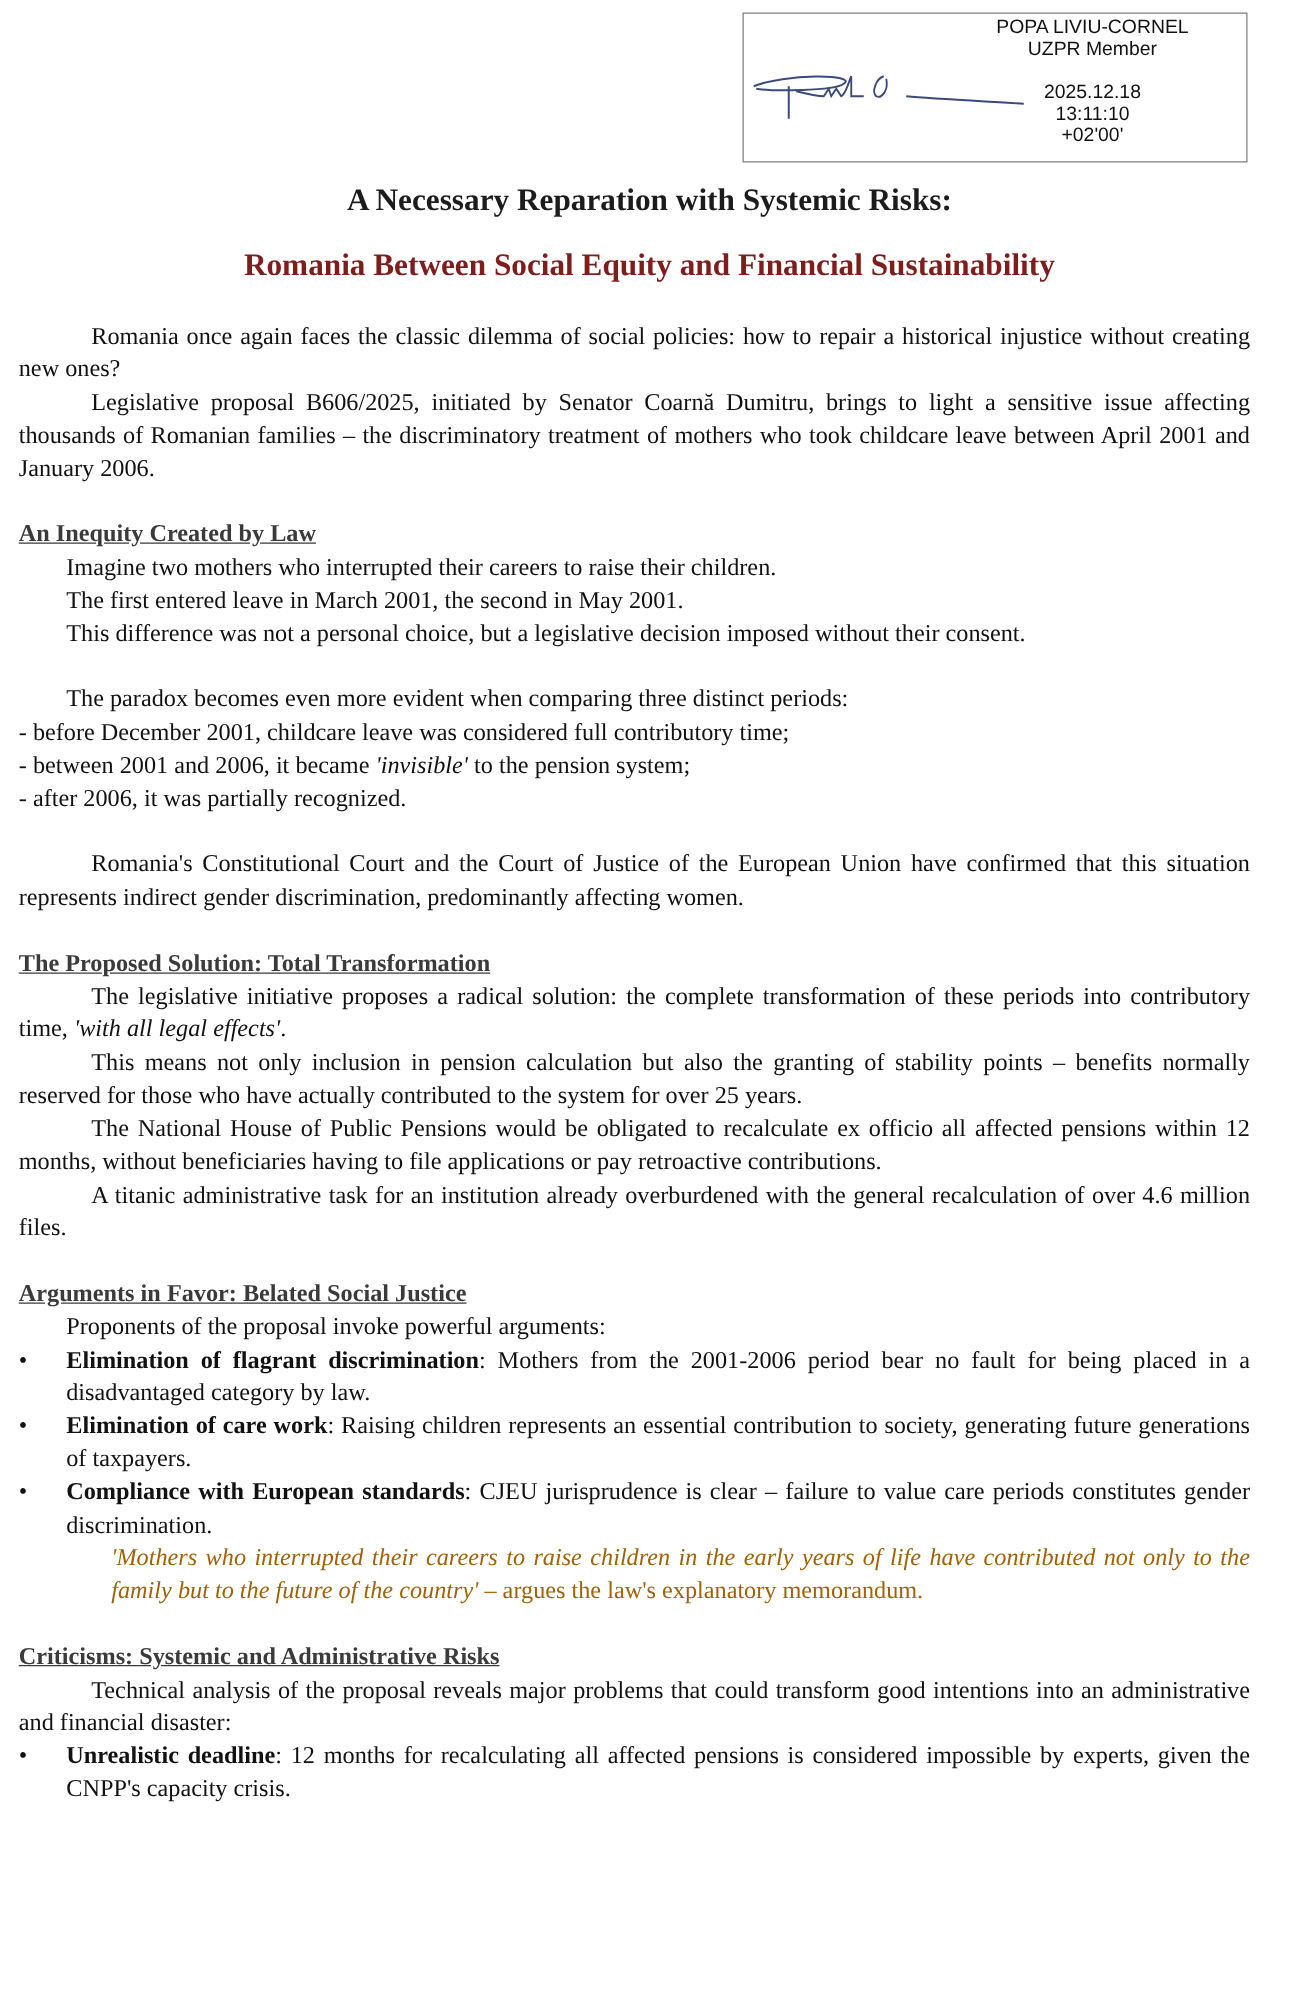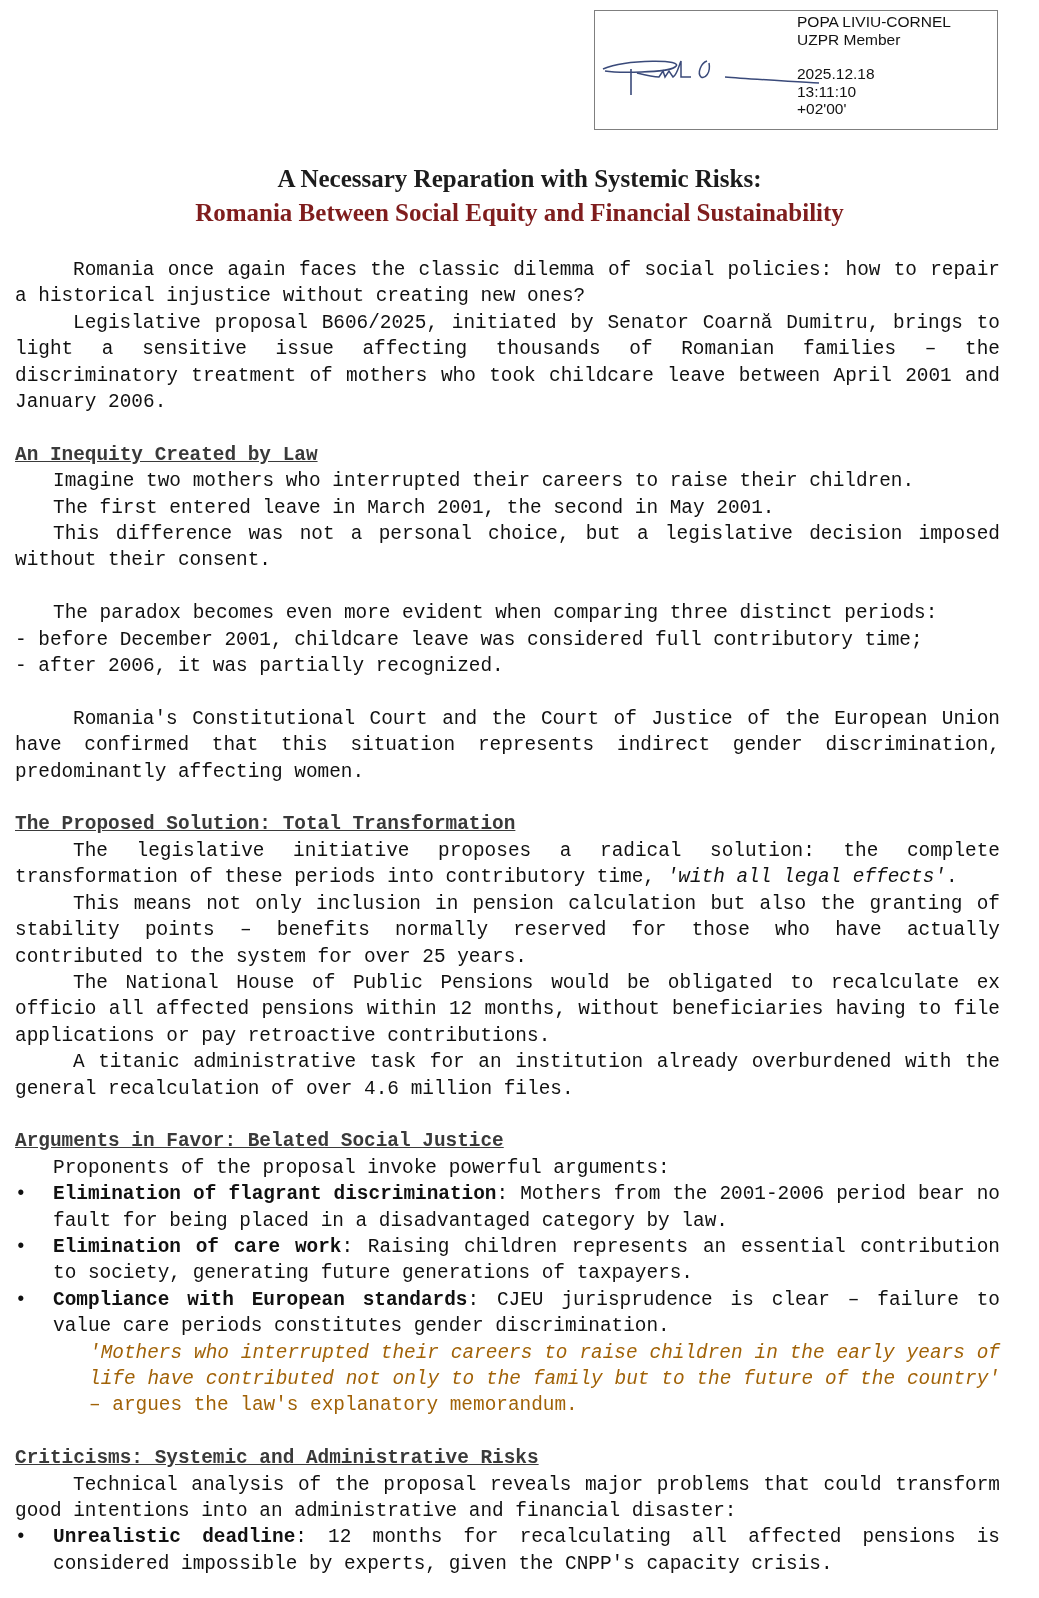--- a/index.html
+++ b/index.html
@@ -8,36 +8,36 @@
     font-family: "DejaVu Serif", "Liberation Serif", serif;
     color: #111111;
   }
   .sigbox {
     position: absolute; left: 594px; top: 10px; width: 404px; height: 120px;
     border: 1px solid #7f7f7f; box-sizing: border-box;
   }
   .sig-svg { position: absolute; left: 2px; top: 40px; }
   .sig-text {
     position: absolute; left: 202px; top: 2px;
-    font-family: "Liberation Sans", sans-serif; font-size: 15.5px; line-height: 17.5px; color: #111;
+    font-family: "Liberation Sans", sans-serif; font-size: 15.5px; line-height: 17.5px; color: #111; text-align: center;
   }
   .sig-text div { white-space: nowrap; }
   .sig-gap { height: 17px; }
 
   .title {
     position: absolute; left: 0; width: 1039px; text-align: center;
     font-family: "Liberation Serif", serif; font-weight: bold;
     font-size: 25px; line-height: 34px;
   }
-  .title1 { top: 162px; color: #1c1c1c; }
+  .title1 { top: 144px; color: #1c1c1c; }
   .title2 { top: 196px; color: #7f1d1d; }
 
   .content {
     position: absolute; left: 15px; top: 257px; width: 985px;
-    font-family: Liberation Mono, monospace; font-size: 19.4px; line-height: 26.4px;
+    font-family: Liberation Serif, serif; font-size: 19.4px; line-height: 26.4px;
     text-align: justify;
   }
   .p { margin: 0; }
   .ind1 { text-indent: 58px; }
   .ind2 { text-indent: 38px; }
   .gap { height: 26.4px; }
   .heading {
     font-weight: bold; text-decoration: underline; color: #3a3a3a;
     margin: 0;
   }
@@ -80,20 +80,21 @@
   <p class="p ind1">Legislative proposal B606/2025, initiated by Senator Coarnă Dumitru, brings to light a sensitive issue affecting thousands of Romanian families – the discriminatory treatment of mothers who took childcare leave between April 2001 and January 2006.</p>
   <div class="gap"></div>
 
   <p class="heading">An Inequity Created by Law</p>
   <p class="p ind2">Imagine two mothers who interrupted their careers to raise their children.</p>
   <p class="p ind2">The first entered leave in March 2001, the second in May 2001.</p>
   <p class="p ind2">This difference was not a personal choice, but a legislative decision imposed without their consent.</p>
   <div class="gap"></div>
   <p class="p ind2">The paradox becomes even more evident when comparing three distinct periods:</p>
   <p class="p">- before December 2001, childcare leave was considered full contributory time;</p>
+  <p class="p"><span>- between 2001 and 2006, it became </span><em>'invisible'</em><span> to the pension system;</span></p>
   <p class="p">- after 2006, it was partially recognized.</p>
   <div class="gap"></div>
   <p class="p ind1">Romania's Constitutional Court and the Court of Justice of the European Union have confirmed that this situation represents indirect gender discrimination, predominantly affecting women.</p>
   <div class="gap"></div>
 
   <p class="heading">The Proposed Solution: Total Transformation</p>
   <p class="p ind1"><span>The legislative initiative proposes a radical solution: the complete transformation of these periods into contributory time, </span><em>'with all legal effects'</em><span>.</span></p>
   <p class="p ind1">This means not only inclusion in pension calculation but also the granting of stability points – benefits normally reserved for those who have actually contributed to the system for over 25 years.</p>
   <p class="p ind1">The National House of Public Pensions would be obligated to recalculate ex officio all affected pensions within 12 months, without beneficiaries having to file applications or pay retroactive contributions.</p>
   <p class="p ind1">A titanic administrative task for an institution already overburdened with the general recalculation of over 4.6 million files.</p>

